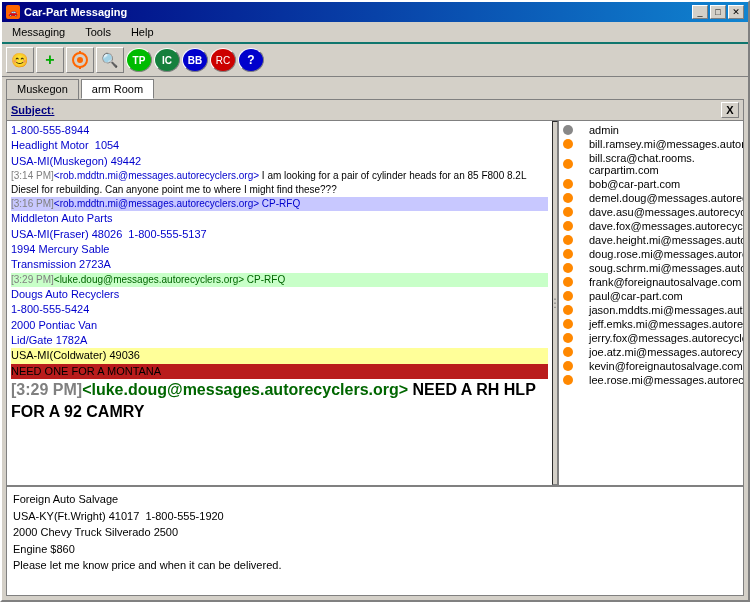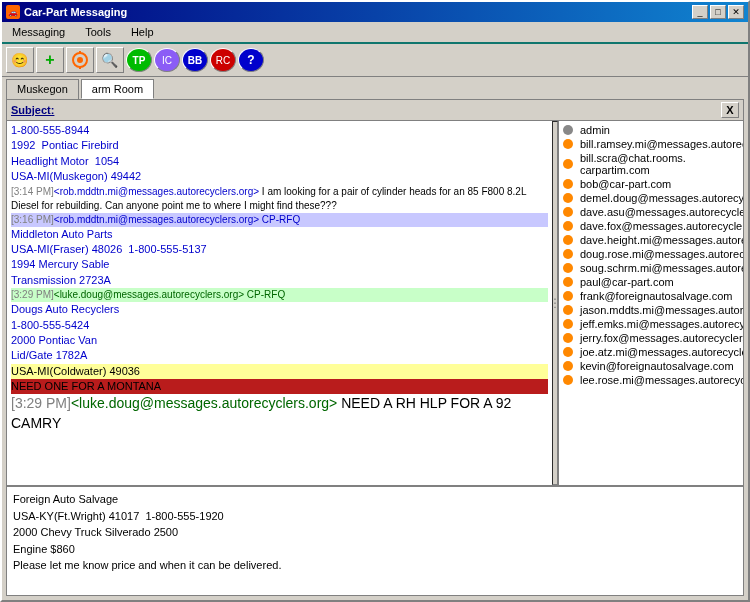--- a/index.html
+++ b/index.html
@@ -188,21 +188,21 @@
       width: 185px;
       border-left: 1px solid #808080;
       overflow-y: auto;
       background: #fff;
       padding: 2px;
     }
 
     .user-item {
       display: flex;
       align-items: center;
-      gap: 7px;
+      gap: 16px;
       padding: 1px 2px;
       font-size: 11px;
       color: #000;
     }
 
     .user-dot {
       width: 10px;
       height: 10px;
       border-radius: 50%;
       flex-shrink: 0;
@@ -267,21 +267,21 @@
     <div class="toolbar-btn">
       <svg width="18" height="18" viewBox="0 0 18 18">
         <circle cx="9" cy="9" r="3" fill="#ff6600"></circle>
         <circle cx="9" cy="9" r="7" fill="none" stroke="#ff6600" stroke-width="2"></circle>
         <line x1="9" y1="2" x2="9" y2="0" stroke="#ff6600" stroke-width="2"></line>
         <line x1="9" y1="16" x2="9" y2="18" stroke="#ff6600" stroke-width="2"></line>
       </svg>
     </div>
     <div class="toolbar-btn">🔍</div>
     <div class="toolbar-btn" style="background:#00bb00; color:#fff; font-size:10px; font-weight:bold; border-radius:50%; width:26px; height:24px;">TP</div>
-    <div class="toolbar-btn" style="background:#8b5cf6; color:#fff; font-size:10px; font-weight:normal; border-radius:50%; width:26px; height:24px;">IC</div>
+    <div class="toolbar-btn" style="background:#15803d; color:#fff; font-size:10px; font-weight:bold; border-radius:50%; width:26px; height:24px;">IC</div>
     <div class="toolbar-btn" style="background:#0000cc; color:#fff; font-size:10px; font-weight:bold; border-radius:50%; width:26px; height:24px;">BB</div>
     <div class="toolbar-btn" style="background:#cc0000; color:#fff; font-size:10px; font-weight:normal; border-radius:50%; width:26px; height:24px;">RC</div>
     <div class="toolbar-btn" style="background:#0000cc; color:#fff; font-size:12px; font-weight:bold; border-radius:50%; width:26px; height:24px;">?</div>
   </div>
 
   <div class="tabs">
     <div class="tab">
       <span>Muskegon</span>
     </div>
     <div class="tab active">
@@ -293,37 +293,36 @@
 
     <div class="chat-header">
       <span class="chat-header-label">Subject:</span>
       <div class="header-x-btn">X</div>
     </div>
 
     <div class="chat-main">
 
       <div class="chat-messages">
         <div class="msg-blue">1-800-555-8944</div>
-        <div class="msg-blue">1992&nbsp; Pontiac Firebird</div>
         <div class="msg-blue">Headlight Motor&nbsp; 1054</div>
         <div class="msg-blue">USA-MI(Muskegon) 49442</div>
         <div style="font-size:10px;"><span style="color:#808080;">[3:14 PM]</span><span style="color:#0000cc;margin-top:16px;">&lt;rob.mddtn.mi@messages.autorecyclers.org&gt;</span><span style="color:#000;"> I am looking for a pair of cylinder heads for an 85 F800 8.2L Diesel for rebuilding. Can anyone point me to where I might find these???</span></div>
         <div style="background:#c8c8ff; font-size:10px;"><span style="color:#808080;">[3:16 PM]</span><span style="color:#0000cc;">&lt;rob.mddtn.mi@messages.autorecyclers.org&gt; CP-RFQ</span></div>
         <div class="msg-blue">Middleton Auto Parts</div>
         <div class="msg-blue">USA-MI(Fraser) 48026&nbsp; 1-800-555-5137</div>
         <div class="msg-blue">1994 Mercury Sable</div>
         <div class="msg-blue">Transmission 2723A</div>
         <div style="background:#c8ffc8; font-size:10px;"><span style="color:#808080;">[3:29 PM]</span><span style="color:#006600;">&lt;luke.doug@messages.autorecyclers.org&gt; CP-RFQ</span></div>
         <div class="msg-blue">Dougs Auto Recyclers</div>
         <div class="msg-blue">1-800-555-5424</div>
         <div class="msg-blue">2000 Pontiac Van</div>
         <div class="msg-blue">Lid/Gate 1782A</div>
         <div style="background:#ffff99;">USA-MI(Coldwater) 49036</div>
         <div style="background:#b91c1c;">NEED ONE FOR A MONTANA</div>
-        <div style="font-size:14px;"><span style="color:#808080;">[3:29 PM]</span><span style="color:#006600;">&lt;luke.doug@messages.autorecyclers.org&gt;</span><span style="color:#000;"> NEED A RH HLP FOR A 92 CAMRY</span></div>
+        <div style="font-size:16px;font-weight:bold;"><span style="color:#808080;">[3:29 PM]</span><span style="color:#006600;">&lt;luke.doug@messages.autorecyclers.org&gt;</span><span style="color:#000;"> NEED A RH HLP FOR A 92 CAMRY</span></div>
       </div>
 
       <div class="resize-handle">
         <div class="resize-dots"></div>
       </div>
 
       <div class="user-list">
         <div class="user-item">
           <div class="user-dot dot-gray"></div>
           <span>admin</span>
@@ -359,25 +358,25 @@
         <div class="user-item">
           <div class="user-dot dot-orange"></div>
           <span>doug.rose.mi@messages.autorecyclers.org</span>
         </div>
         <div class="user-item">
           <div class="user-dot dot-orange"></div>
           <span>soug.schrm.mi@messages.autorecyclers.org</span>
         </div>
         <div class="user-item">
           <div class="user-dot dot-orange"></div>
+          <span>frank@foreignautosalvage.com</span>
+        </div>
+        <div class="user-item">
+          <div class="user-dot dot-orange"></div>
           <span>paul@car-part.com</span>
-        </div>
-        <div class="user-item">
-          <div class="user-dot dot-orange"></div>
-          <span>frank@foreignautosalvage.com</span>
         </div>
         <div class="user-item">
           <div class="user-dot dot-orange"></div>
           <span>jason.mddts.mi@messages.autorecyclers.org</span>
         </div>
         <div class="user-item">
           <div class="user-dot dot-orange"></div>
           <span>jeff.emks.mi@messages.autorecyclers.org</span>
         </div>
         <div class="user-item">

